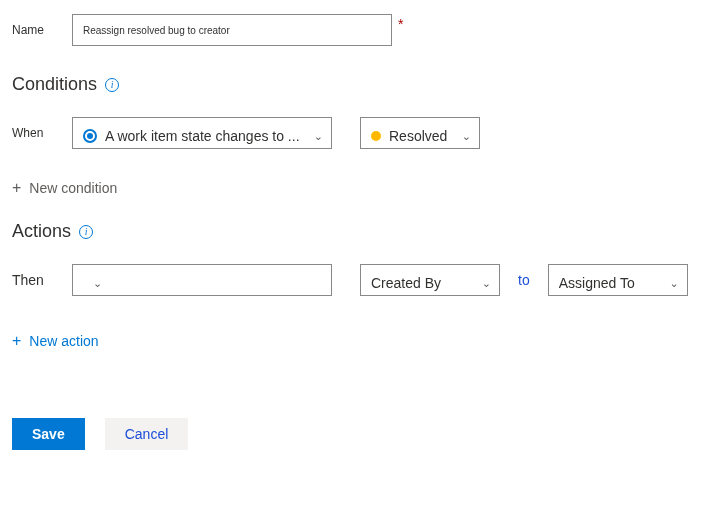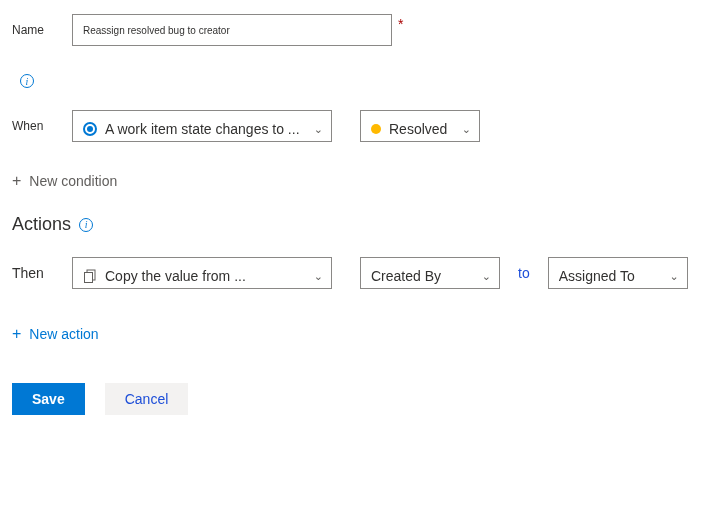--- a/index.html
+++ b/index.html
@@ -75,37 +75,38 @@
     .then-row { display: flex; align-items: center; margin-bottom: 36px; }
     .dd-action { width: 260px; }
     .dd-field { width: 140px; justify-content: space-between; }
     .to-label { margin: 0 18px; color: #1d4ed8; }
 
     .copy-icon { display:inline-flex; margin-right:8px; flex:none; }
 
     .footer { margin-top: 40px; display: flex; }
     .btn {
       height: 32px; padding: 3px 20px; border: none; cursor: pointer;
-      font-size: 14px; font-family: inherit;
+      font-size: 14px; font-family: inherit; margin-top: 28px;
     }
     .btn-primary { background: #0078d4; color: #fff; font-weight: 600; }
     .btn-default { background: #f3f2f1; color: #1d4ed8; margin-left: 20px; }
     .gap-28 { margin-left: 28px; }
     .label-col-then { width: 60px; }
   </style>
 </head>
 <body>
 
 <div class="name-row">
   <div class="label-col">Name</div>
   <input class="text-input" type="text" value="Reassign resolved bug to creator" style="">
   <span class="required-mark">*</span>
 </div>
 
 <div class="section-header">
+  <span>Conditions</span>
   <span class="info-icon">i</span>
 </div>
 
 <div class="when-row">
   <div class="label-col">When</div>
   <div class="dropdown dd-trigger">
     <span class="dd-label">
       <span class="radio-dot"></span>
       <span>A work item state changes to ...</span>
     </span>
@@ -126,29 +127,20 @@
 </div>
 
 <div class="section-header">
   <span>Actions</span>
   <span class="info-icon">i</span>
 </div>
 
 <div class="then-row">
   <div class="label-col-then">Then</div>
   <div class="dropdown dd-action">
-    <span class="dd-label">
-      <span class="copy-icon">
-        <svg width="14" height="14" viewBox="0 0 14 14">
-            <rect x="4" y="1" width="8" height="10" fill="none" stroke="#605e5c" stroke-width="1"></rect>
-            <rect x="1.5" y="3.5" width="8" height="10" fill="#fff" stroke="#605e5c" stroke-width="1"></rect>
-          </svg>
-      </span>
-      <span>Copy the value from ...</span>
-    </span>
     <span class="chevron">⌄</span>
   </div>
   <div class="dropdown dd-field gap-28">
     <span class="dd-label">Created By</span>
     <span class="chevron">⌄</span>
   </div>
   <span class="to-label">to</span>
   <div class="dropdown dd-field">
     <span class="dd-label">Assigned To</span>
     <span class="chevron">⌄</span>

